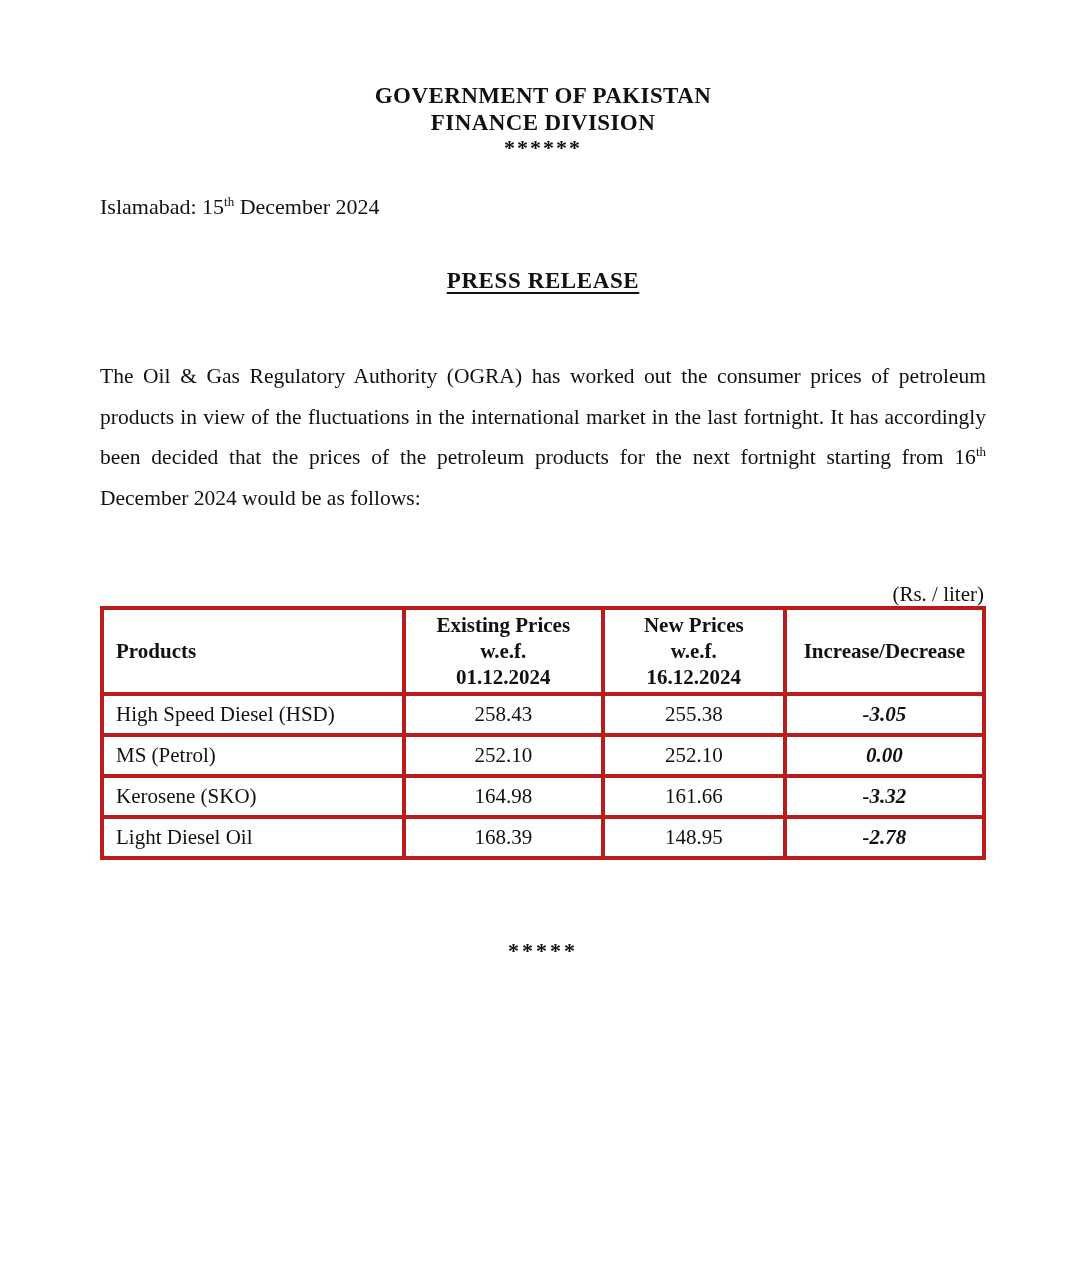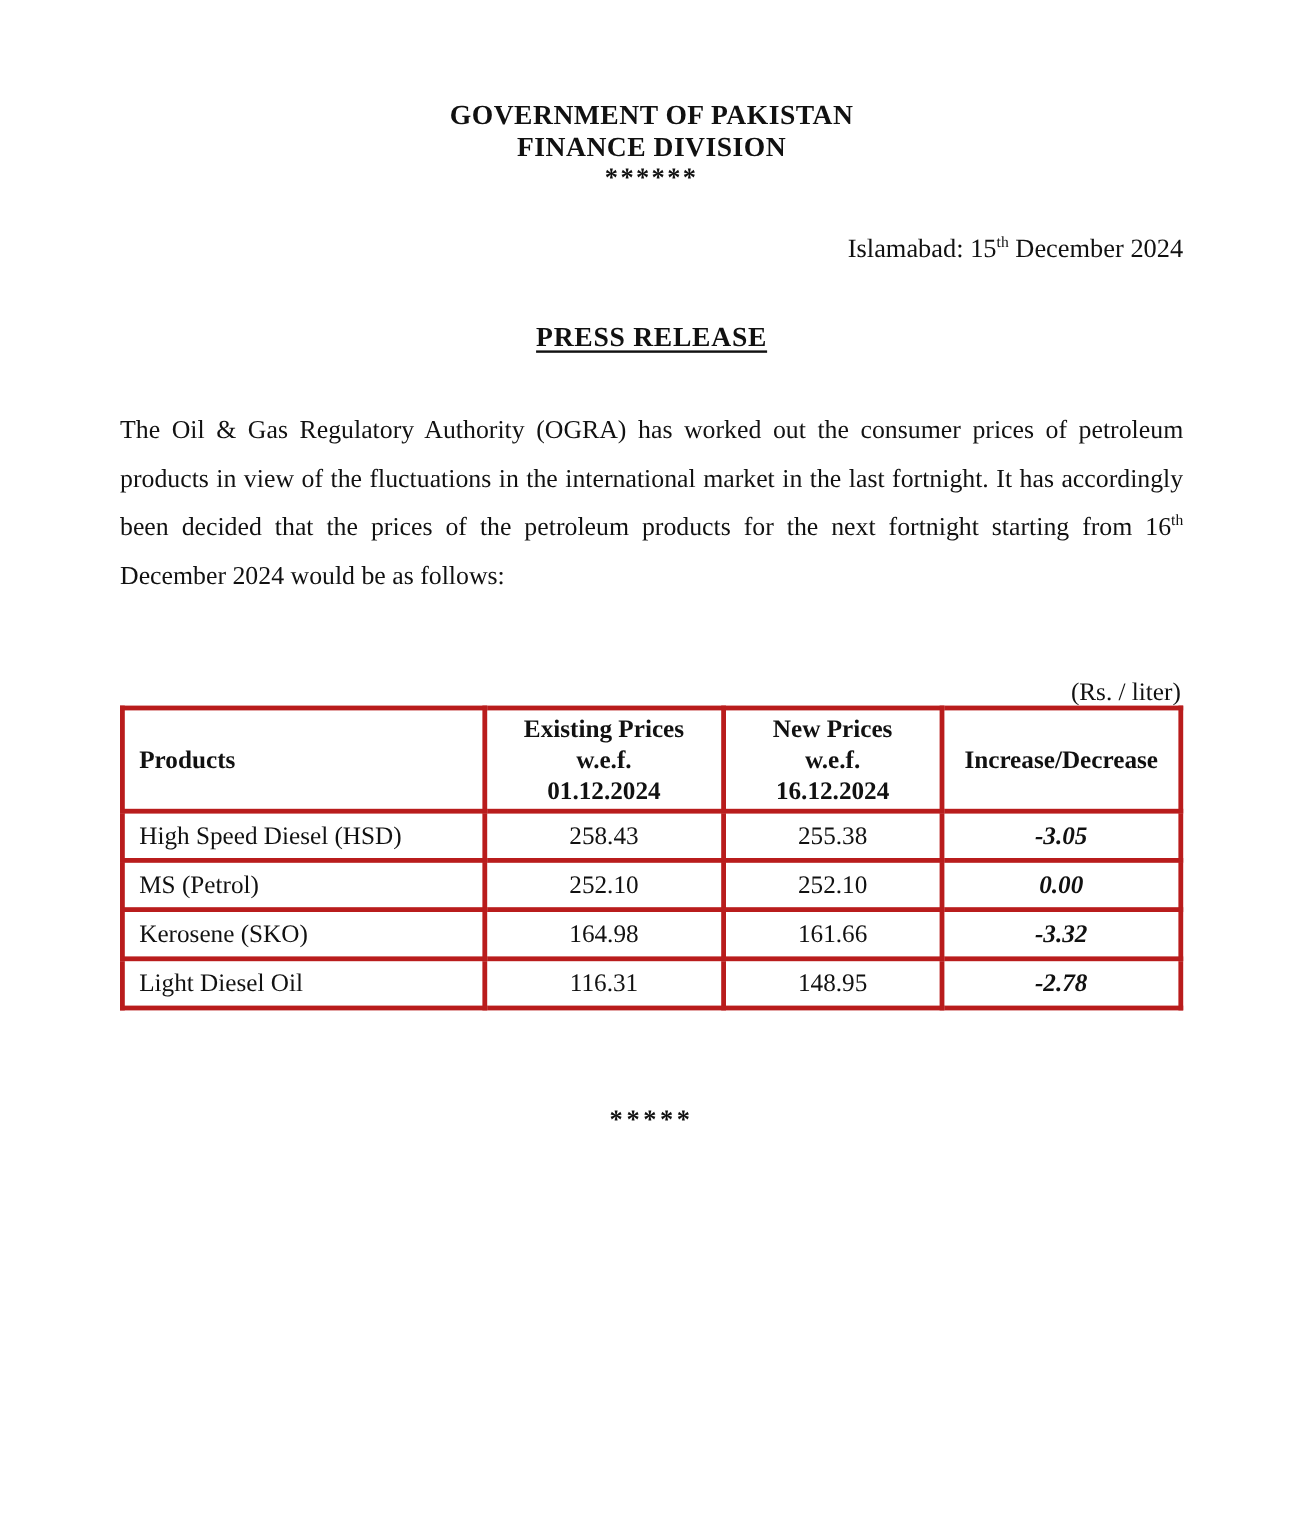--- a/index.html
+++ b/index.html
@@ -24,21 +24,20 @@
     font-size: 23px;
     line-height: 27px;
     letter-spacing: 0.4px;
   }
   .doc-header .stars {
     font-size: 22px;
     letter-spacing: 2px;
     line-height: 24px;
   }
   .date-line {
-    text-align: right;
     font-size: 22px;
     margin-top: 34px;
   }
   sup.ord {
     font-size: 13px;
     line-height: 0;
     vertical-align: super;
   }
   .press-title {
     text-align: center;
@@ -46,21 +45,21 @@
     font-size: 23px;
     font-weight: bold;
     letter-spacing: 0.6px;
   }
   .press-title .underline {
     text-decoration: underline;
     text-underline-offset: 4px;
     text-decoration-thickness: 2px;
   }
   .body-paragraph {
-    margin: 44px 0 0 0;
+    margin: 62px 0 0 0;
     font-size: 21.5px;
     line-height: 40.5px;
     text-align: justify;
     text-justify: inter-word;
   }
   .unit-label {
     text-align: right;
     font-size: 21px;
     margin-top: 64px;
     padding-right: 2px;
@@ -167,21 +166,21 @@
         <td class="change-cell">0.00</td>
       </tr>
       <tr>
         <td class="product-cell">Kerosene (SKO)</td>
         <td>164.98</td>
         <td>161.66</td>
         <td class="change-cell">-3.32</td>
       </tr>
       <tr>
         <td class="product-cell">Light Diesel Oil</td>
-        <td>116.31</td>
+        <td>168.39</td>
         <td>148.95</td>
         <td class="change-cell">-2.78</td>
       </tr>
     </tbody>
   </table>
 
   <div class="footer-stars">*****</div>
 
 </div>
 

